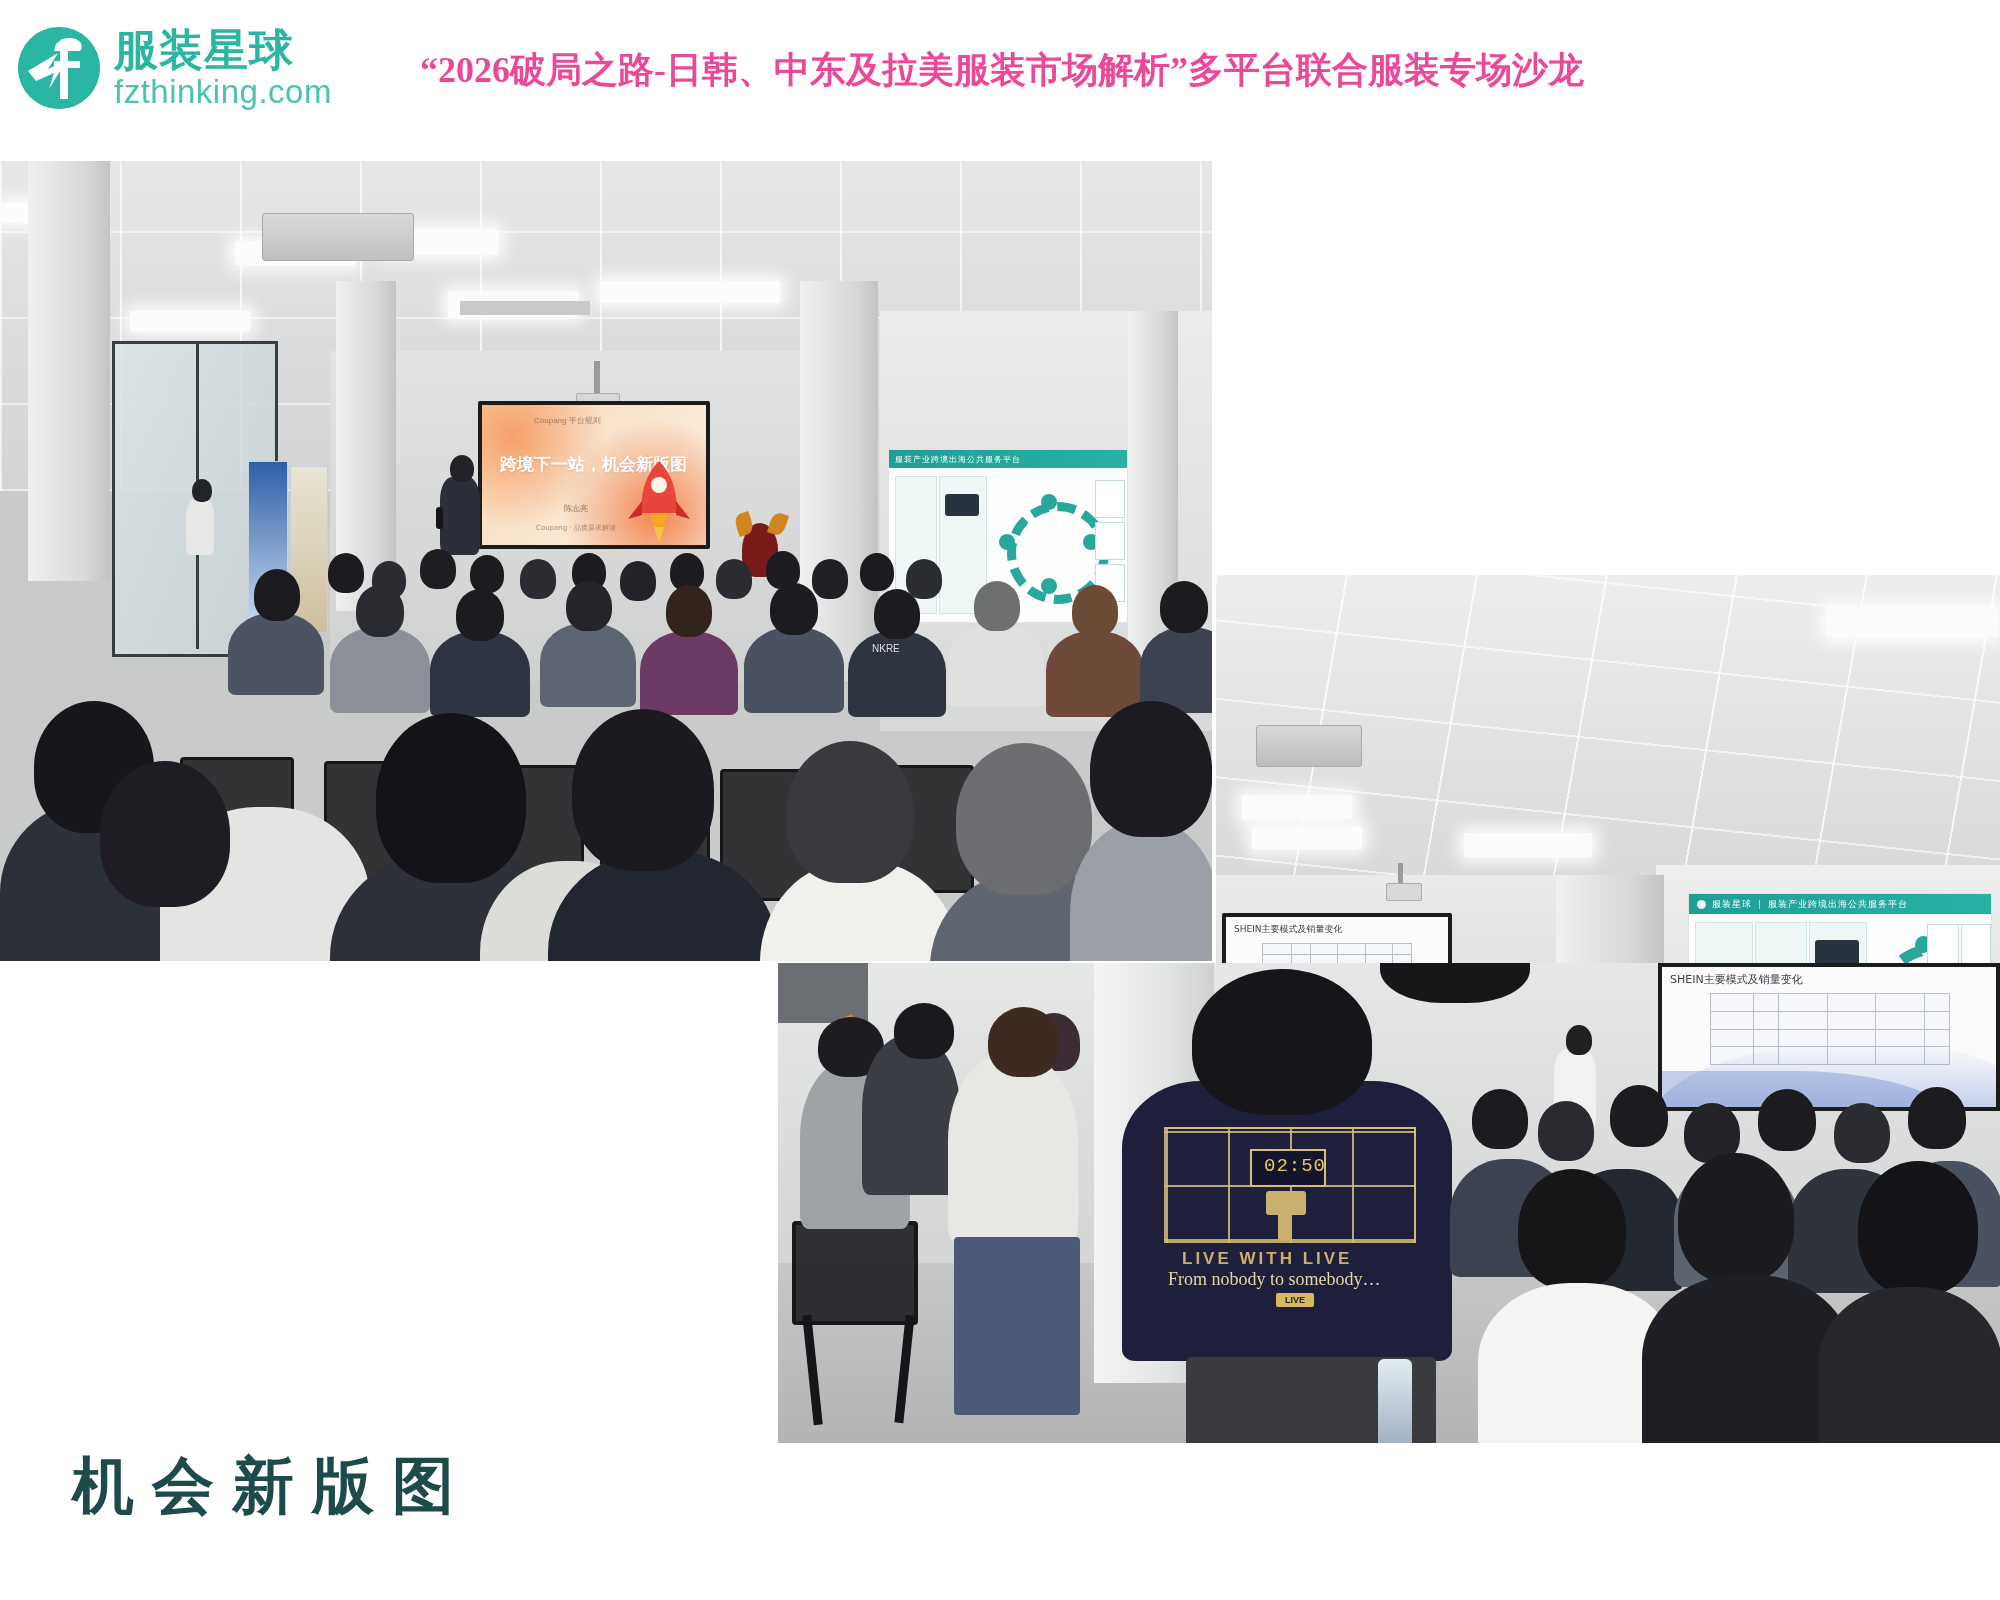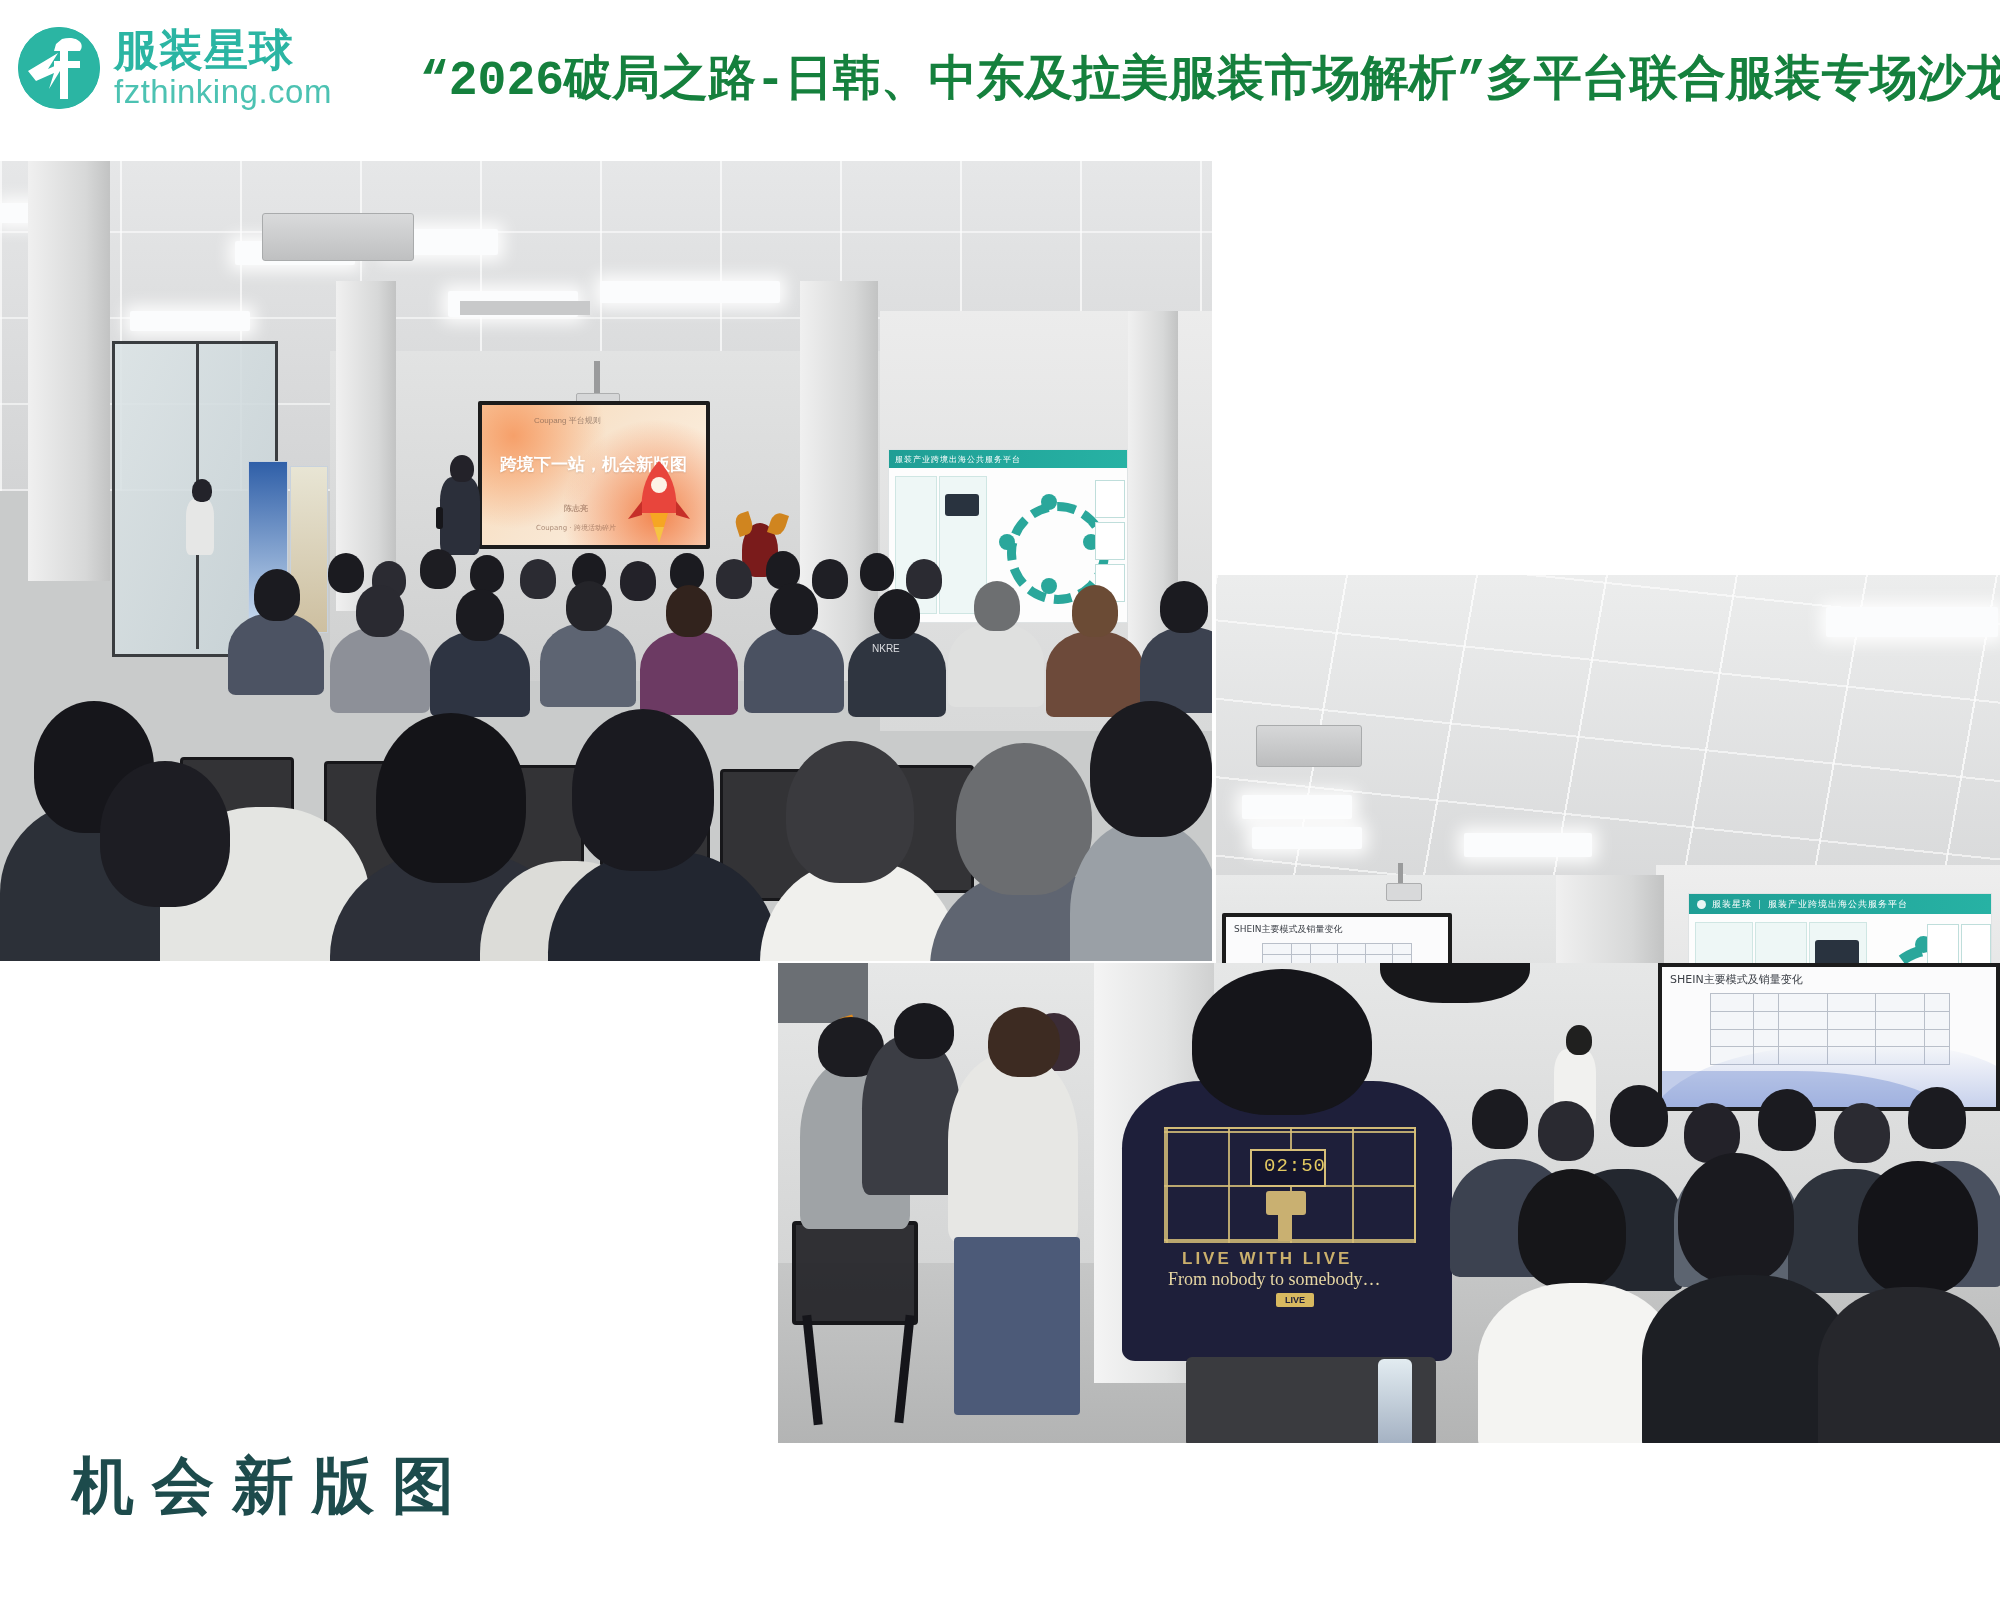--- a/index.html
+++ b/index.html
@@ -56,26 +56,26 @@
   #brand-domain {
     font-size: 33px;
     color: #4cc2b2;
     letter-spacing: 0.5px;
     font-family: "Liberation Sans", sans-serif;
   }
   #header-title {
     position: absolute;
     left: 420px; top: 46px;
     width: 1560px;
-    font-size: 48px;
+    font-size: 36px;
     font-weight: bold;
-    color: #15803d;
+    color: #ec4899;
     letter-spacing: 0px;
     white-space: nowrap;
-    font-family: Liberation Mono, monospace;
+    font-family: Liberation Serif, serif;
   }
 
   
   .photo {
     position: absolute;
     overflow: hidden;
     background: #c9cbcb;
   }
   #photo-1 { left: 0px;    top: 161px; width: 1212px; height: 800px;  z-index: 1; }
   #photo-2 { left: 1216px; top: 575px; width: 784px;  height: 842px;  z-index: 2; }
@@ -358,21 +358,21 @@
 
     <div style="position:absolute;left:594px;top:200px;width:6px;height:36px;background:#9a9b9c;"></div>
     <div style="position:absolute;left:576px;top:232px;width:42px;height:20px;background:#d6d7d8;border:1px solid #aeafb0;border-radius:2px;"></div>
 
     <div class="screen-frame" style="left:478px;top:240px;width:232px;height:148px;">
       <div class="screen-inner">
         <div class="slide-warm">
           <div class="slide-logos" style="left:52px;top:10px;font-size:8px;">Coupang 平台规则</div>
           <div class="slide-headline" style="left:18px;top:48px;font-size:17px;">跨境下一站，机会新版图</div>
           <div class="slide-sub" style="left:82px;top:98px;font-size:8px;">陈志亮</div>
-          <div class="slide-sub" style="left:54px;top:118px;font-size:7px;opacity:.8;">Coupang · 跨境活动碎片</div>
+          <div class="slide-sub" style="left:54px;top:118px;font-size:7px;opacity:.8;">Coupang · 品类要求解读</div>
           <svg class="rocket" style="left:140px;top:52px;" width="74" height="88" viewBox="0 0 74 88" aria-hidden="true">
             <path d="M37 4 C51 18 56 38 54 56 L20 56 C18 38 23 18 37 4 Z" fill="#e8453c"></path>
             <ellipse cx="37" cy="28" rx="8" ry="8" fill="#fdf3e6"></ellipse>
             <path d="M20 44 L6 62 L20 58 Z" fill="#c62f28"></path>
             <path d="M54 44 L68 62 L54 58 Z" fill="#c62f28"></path>
             <path d="M28 56 L46 56 L42 70 L32 70 Z" fill="#f6a623"></path>
             <path d="M32 70 L42 70 L37 86 Z" fill="#f6c343"></path>
           </svg>
         </div>
       </div>

